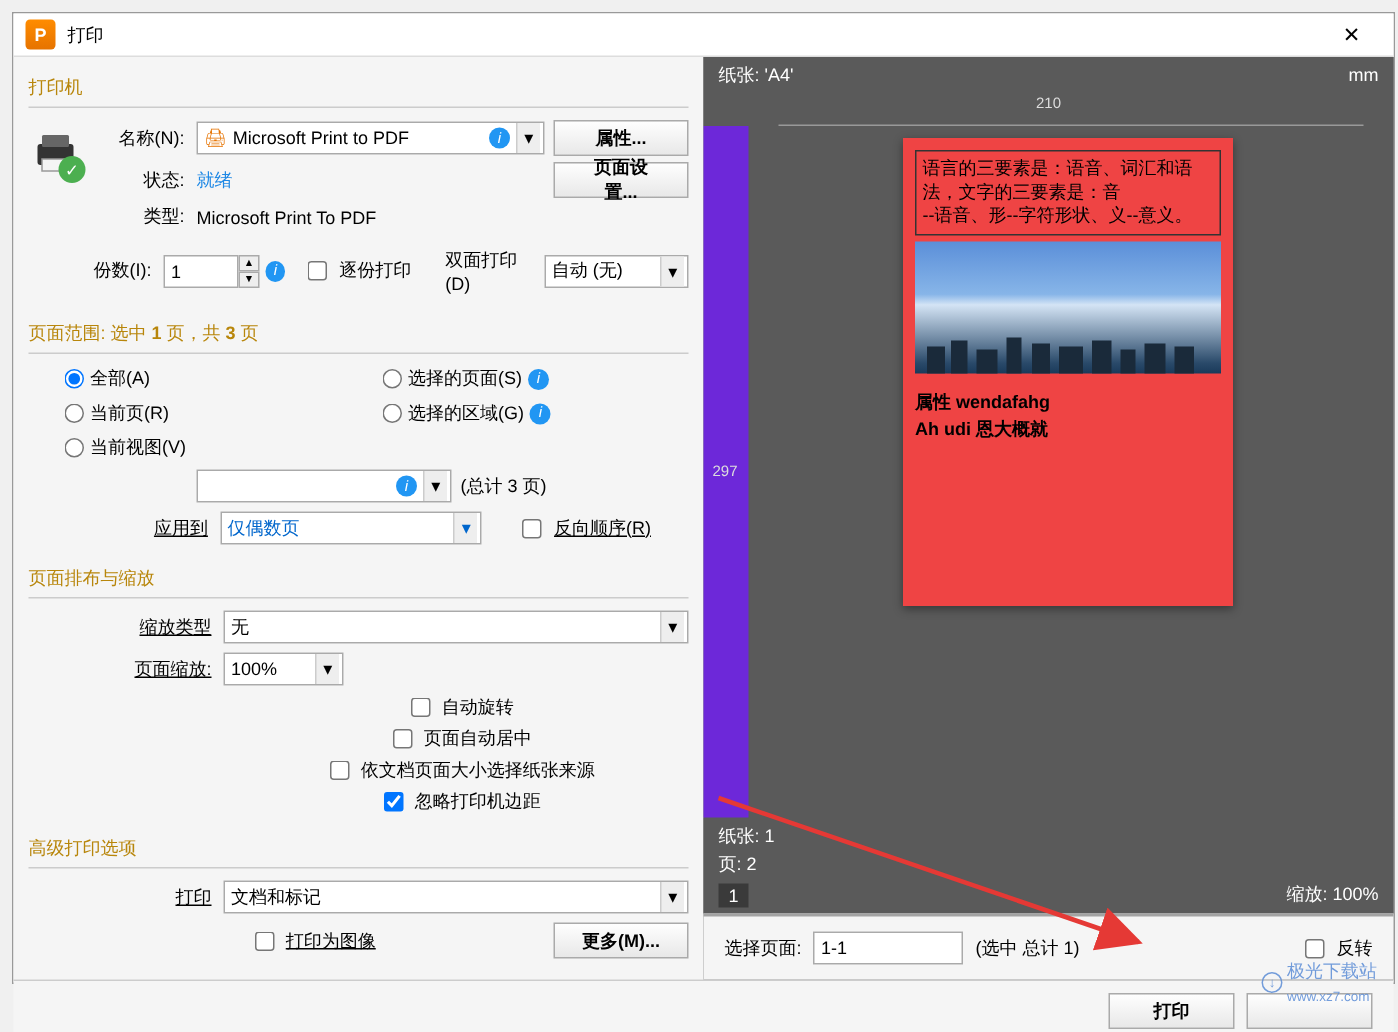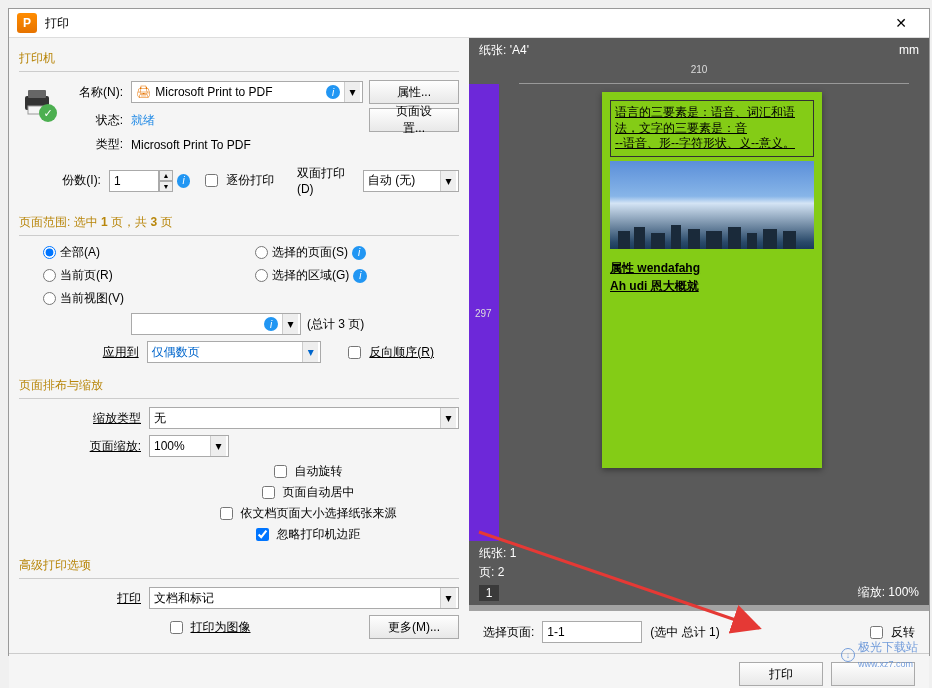--- a/index.html
+++ b/index.html
@@ -21,21 +21,21 @@
 
 .printer-row { display: flex; align-items: center; margin-bottom: 4px; }
 .printer-row label { width: 90px; text-align: right; padding-right: 8px; }
 .printer-icon { width: 36px; height: 36px; position: relative; margin-right: 6px; }
 .printer-icon svg { width: 36px; height: 36px; }
 .check-icon { position: absolute; bottom: -2px; right: -2px; width: 18px; height: 18px; background: #4caf50; border-radius: 50%; color: #fff; display: flex; align-items: center; justify-content: center; font-size: 11px; }
 
 .combo { height: 22px; border: 1px solid #aaa; background: #fff; display: flex; align-items: center; padding: 0 4px; position: relative; }
 .combo-arrow { position: absolute; right: 2px; top: 0; bottom: 0; width: 16px; display: flex; align-items: center; justify-content: center; background: #eee; border-left: 1px solid #ccc; }
 
-.btn { height: 24px; border: 1px solid #aaa; background: linear-gradient(#fefefe,#e8e8e8); padding: 0 16px; cursor: pointer; display: inline-flex; align-items: center; justify-content: center; }
+.btn { height: 24px; border: 1px solid #aaa; background: linear-gradient(#fefefe,#e8e8e8); padding: 0 16px; cursor: pointer; display: inline-flex; align-items: center; justify-content: center; font-weight: bold; }
 
 .info-icon { width: 14px; height: 14px; background: #2196f3; border-radius: 50%; color: #fff; display: inline-flex; align-items: center; justify-content: center; font-size: 10px; font-style: italic; margin-left: 4px; }
 
 .status-ready { color: #1e88e5; }
 
 .spinbox { display: flex; align-items: center; }
 .spin-input { width: 50px; height: 22px; border: 1px solid #aaa; padding: 0 4px; }
 .spin-btns { display: flex; flex-direction: column; }
 .spin-btn { width: 14px; height: 11px; border: 1px solid #aaa; background: #eee; font-size: 7px; display: flex; align-items: center; justify-content: center; }
 
@@ -56,33 +56,33 @@
 
 .ruler-h { height: 22px; background: #5a5a5a; position: relative; }
 .ruler-h-label { position: absolute; top: 2px; left: 50%; transform: translateX(-50%); font-size: 10px; color: #ddd; }
 .ruler-h-ticks { position: absolute; bottom: 0; left: 50px; right: 20px; height: 8px; border-bottom: 1px solid #999; }
 
 .preview-area { flex: 1; display: flex; position: relative; }
 .ruler-v { width: 30px; background: #6d28d9; position: relative; }
 .ruler-v-label { position: absolute; left: 6px; top: 50%; transform: translateY(-50%); font-size: 10px; color: #ddd; }
 
 .paper-preview { flex: 1; background: #5a5a5a; display: flex; align-items: flex-start; justify-content: center; padding: 8px 8px 8px 4px; }
-.paper { width: 220px; height: 376px; background: #84cc16; box-shadow: 0 2px 6px rgba(0,0,0,.4); padding: 8px; color: #000; font-size: 8px; text-decoration: underline; }
+.paper { width: 220px; height: 312px; background: #ef4444; box-shadow: 0 2px 6px rgba(0,0,0,.4); padding: 8px; color: #000; font-size: 8px; }
 .paper-text-box { border: 1px solid #333; padding: 4px; margin-bottom: 4px; font-size: 7px; line-height: 1.3; }
 .paper-img { width: 100%; height: 88px; background: linear-gradient(to bottom, #5b8fd9 0%, #87b5e8 40%, #d4e4f5 48%, #2a4a6a 92%, #1a3a5a 100%); position: relative; margin-bottom: 10px; }
 .skyline { position: absolute; bottom: 0; left: 0; right: 0; height: 26px; }
 .building { position: absolute; bottom: 0; background: #1a2a3a; }
 .paper-content { font-size: 9px; line-height: 1.5; color: #000; }
 
 .status-bar { display: flex; padding: 4px 10px; font-size: 11px; background: #5a5a5a; }
 .status-left { display: flex; flex-direction: column; gap: 2px; }
 .status-tab { background: #3a3a3a; padding: 1px 6px; margin-top: 2px; display: inline-block; width: 20px; text-align: center;}
 .status-right { margin-left: auto; align-self: flex-end; }
 
-.bottom-controls { background: #f5f5f5; padding: 10px 14px; color: #000; display: flex; align-items: center; gap: 8px; border-top: 6px solid #a3a3a3; }
+.bottom-controls { background: #f5f5f5; padding: 10px 14px; color: #000; display: flex; align-items: center; gap: 8px; border-top: 2px solid #a3a3a3; }
 .bottom-controls input[type="text"] { height: 22px; border: 1px solid #aaa; padding: 0 4px; width: 100px; }
 
 .dialog-buttons { padding: 8px 14px; display: flex; justify-content: flex-end; gap: 8px; border-top: 1px solid #ccc; background: #f5f5f5; }
 .dialog-buttons .btn { width: 84px; }
 
 .arrow-annotation { position: absolute; top: 528px; left: 475px; pointer-events: none; z-index: 100; }
 
 .watermark { position: absolute; right: 14px; bottom: 18px; font-size: 11px; color: #5c8dd6; opacity: .85; pointer-events:none; z-index:50; display:flex; align-items:center; gap:3px; }
 .watermark .wm-icon { width:14px; height:14px; border:1px solid #5c8dd6; border-radius:50%; display:flex; align-items:center; justify-content:center; font-size:9px;}
 </style>

